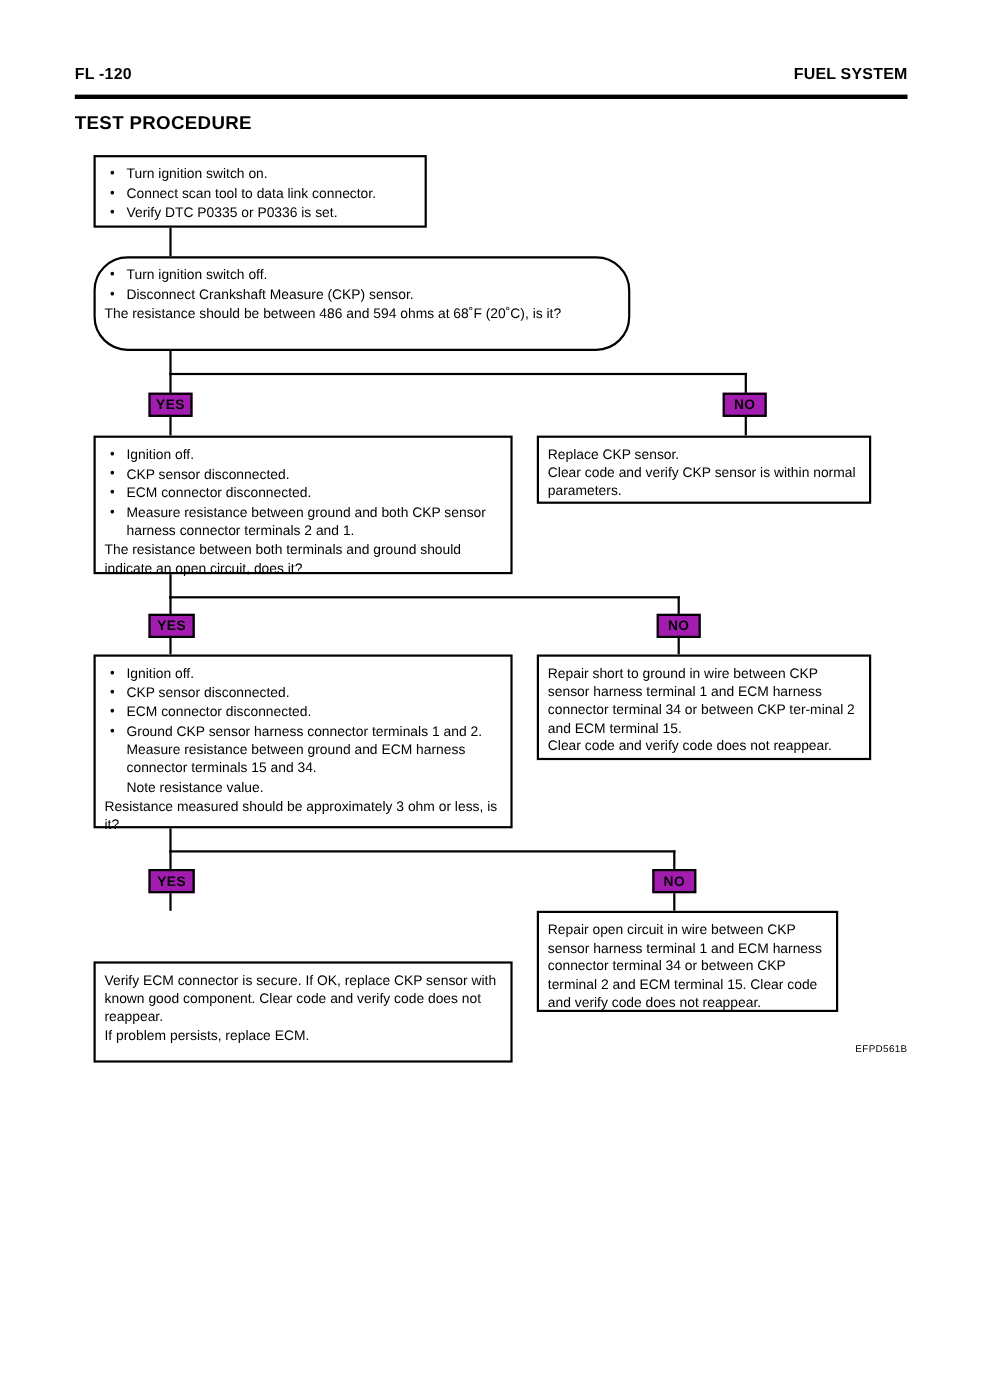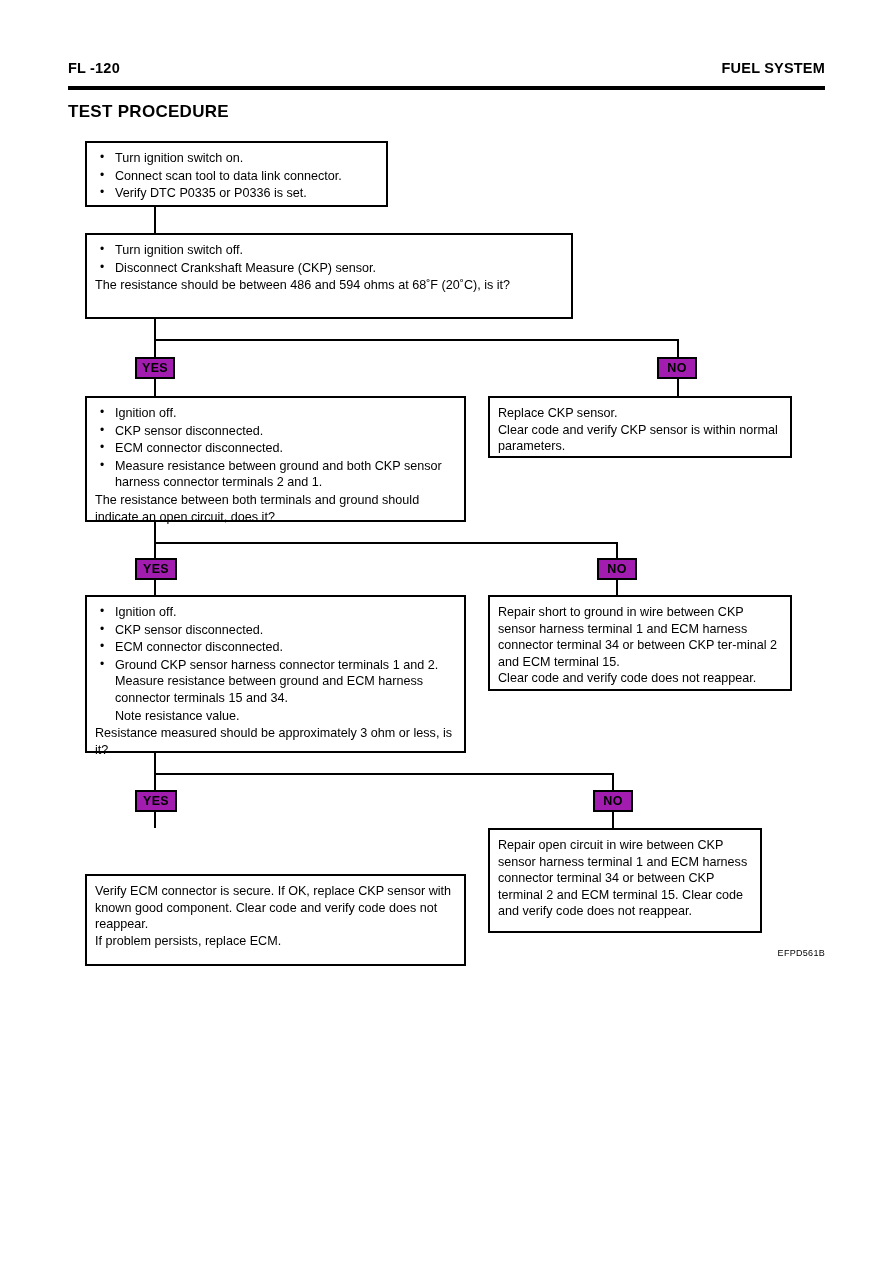--- a/index.html
+++ b/index.html
@@ -160,21 +160,21 @@
   <div class="node" style="left:85px; top:141px; width:303px; height:66px;">
     <ul>
       <li>Turn ignition switch on.</li>
       <li>Connect scan tool to data link connector.</li>
       <li>Verify DTC P0335 or P0336  is set.</li>
     </ul>
   </div>
 
   <div class="vline" style="left:154px; top:207px; height:26px;"></div>
 
-  <div class="node" style="left:85px; top:233px; width:488px; height:86px;">
+  <div class="node" style="left:85px; top:233px; width:488px; height:86px;border-radius:31px;">
     <ul>
       <li>Turn ignition switch off.</li>
       <li>Disconnect Crankshaft Measure (CKP) sensor.</li>
     </ul>
     <p class="tail">The resistance should be between 486 and 594 ohms at 68˚F (20˚C), is it?</p>
   </div>
 
   <div class="vline" style="left:154px; top:319px; height:22px;"></div>
   <div class="hline" style="left:154px; top:339px; width:525px;"></div>
   <div class="vline" style="left:154px; top:339px; height:19px;"></div>
@@ -237,19 +237,19 @@
   <div class="tag" style="left:593px; top:790px; width:40px;">NO</div>
 
   <div class="vline" style="left:154px; top:812px; height:16px;"></div>
   <div class="vline" style="left:612px; top:812px; height:16px;"></div>
 
   <div class="node" style="left:85px; top:828px; width:381px; height:92px;margin-top:46px;">
     <p>Verify ECM connector is secure. If OK, replace CKP sensor with known good component. Clear code and verify code does not reappear.</p>
     <p>If problem persists, replace ECM.</p>
   </div>
 
-  <div class="node" style="left:488px; top:828px; width:274px; height:105px;">
+  <div class="node" style="left:488px; top:828px; width:274px; height:92px;">
     <p>Repair open circuit in wire between CKP sensor harness terminal 1 and ECM harness connector terminal 34 or between CKP terminal 2 and ECM terminal 15. Clear code and verify code does not reappear.</p>
   </div>
 
 </div>
 
 <div class="fig-code">EFPD561B</div>
 
 </body></html>

